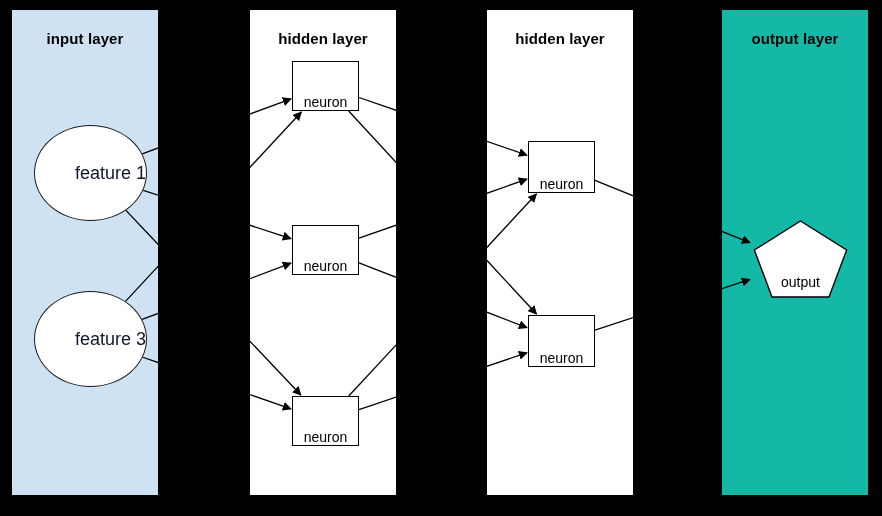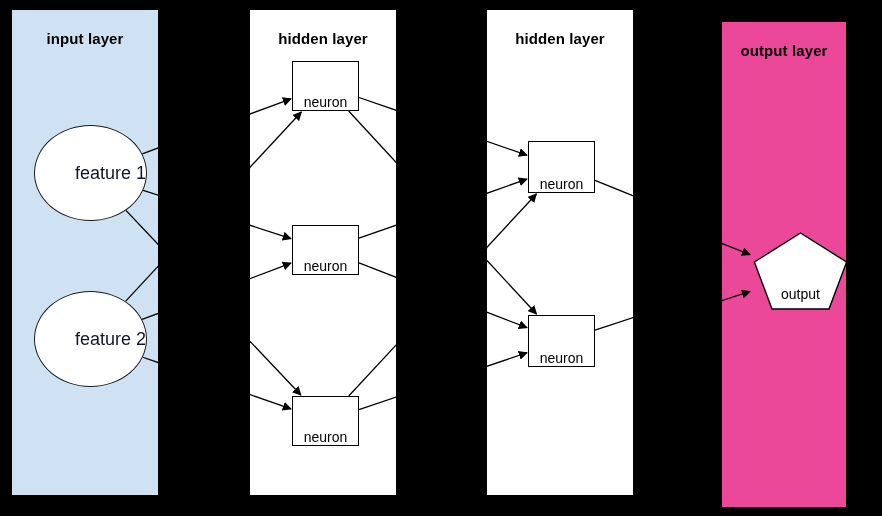--- a/index.html
+++ b/index.html
@@ -95,21 +95,21 @@
         <line x1="143.22" y1="190.27" x2="291.00" y2="238.70" stroke="#000000" stroke-width="1.3"></line>
         <line x1="125.93" y1="210.39" x2="300.86" y2="395.00" stroke="#000000" stroke-width="1.3"></line>
         <line x1="125.50" y1="301.32" x2="301.35" y2="112.00" stroke="#000000" stroke-width="1.3"></line>
         <line x1="142.10" y1="319.46" x2="291.00" y2="263.07" stroke="#000000" stroke-width="1.3"></line>
         <line x1="142.76" y1="357.24" x2="291.00" y2="408.96" stroke="#000000" stroke-width="1.3"></line>
       </svg>
     <div class="node-circle" id="node-feature-1" style="left: 22px; top: 115px; width: 113px; height: 96px;">
       <span>feature 1</span>
     </div>
     <div class="node-circle" id="node-feature-2" style="left: 22px; top: 281px; width: 113px; height: 96px;">
-      <span>feature 2</span>
+      <span>feature 3</span>
     </div>
   </div>
 
   <div class="layer-panel" id="panel-hidden-layer-1" style="left: 250px; top: 10px; width: 146px; height: 485px; background: rgb(255, 255, 255);">
     <div class="layer-title" id="title-hidden-layer-1" style="top: 20px;">hidden layer</div>
     <svg class="edge-svg" id="edges-hidden-layer-1" width="882" height="516" style="left: -250px; top: -10px;">
         <defs>
           <marker id="arrow-hidden-layer-1" viewBox="0 0 10 10" refX="9" refY="5" markerWidth="7" markerHeight="7" orient="auto-start-reverse">
             <path d="M 0 0 L 10 5 L 0 10 z" fill="#000000"></path>
           </marker>
@@ -156,21 +156,21 @@
         <line x1="595.00" y1="330.07" x2="750.00" y2="279.48" stroke="#000000" stroke-width="1.3"></line>
       </svg>
     <div class="node-box" id="node-h2-neuron-1" style="left: 41px; top: 131px; width: 67px; height: 52px;">
       <span>neuron</span>
     </div>
     <div class="node-box" id="node-h2-neuron-2" style="left: 41px; top: 305px; width: 67px; height: 52px;">
       <span>neuron</span>
     </div>
   </div>
 
-  <div class="layer-panel" id="panel-output-layer" style="left: 722px; top: 22px; width: 124px; height: 485px; background: #ec4899;">
+  <div class="layer-panel" id="panel-output-layer" style="left: 722px; top: 10px; width: 146px; height: 485px; background: #14b8a6;">
     <div class="layer-title" id="title-output-layer" style="top: 20px;">output layer</div>
     <svg class="edge-svg" id="edges-output-layer" width="882" height="516" style="left: -722px; top: -10px;">
         <defs>
           <marker id="arrow-output-layer" viewBox="0 0 10 10" refX="9" refY="5" markerWidth="7" markerHeight="7" orient="auto-start-reverse">
             <path d="M 0 0 L 10 5 L 0 10 z" fill="#000000"></path>
           </marker>
         </defs>
         <line x1="595.00" y1="180.46" x2="750.00" y2="242.72" stroke="#000000" stroke-width="1.3" marker-end="url(#arrow-output-layer)"></line>
         <line x1="595.00" y1="330.07" x2="750.00" y2="279.48" stroke="#000000" stroke-width="1.3" marker-end="url(#arrow-output-layer)"></line>
       </svg>

